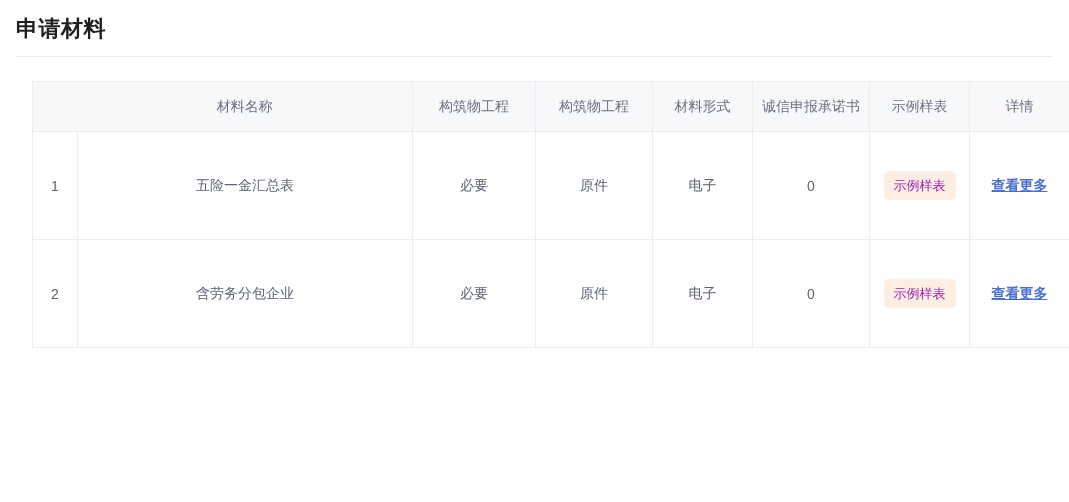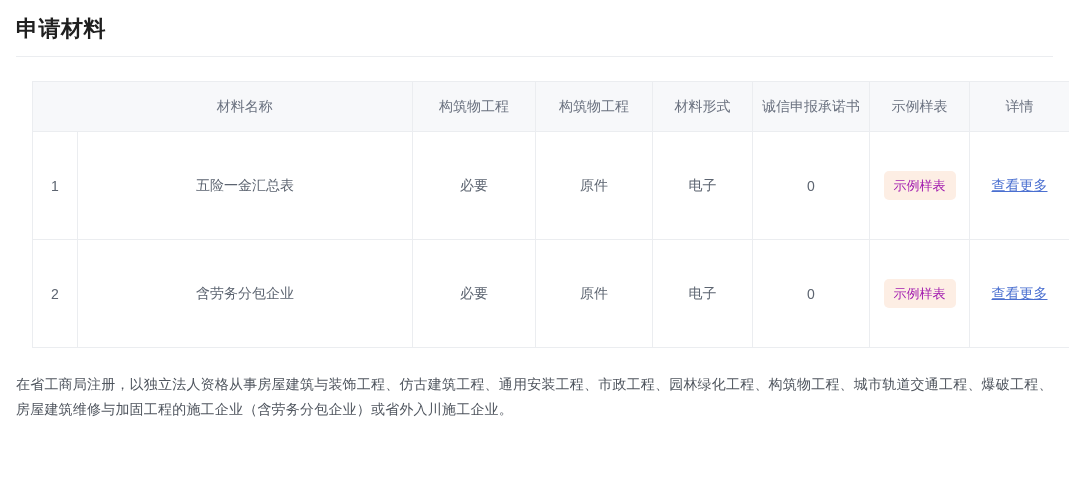--- a/index.html
+++ b/index.html
@@ -107,20 +107,21 @@
     white-space: nowrap;
     cursor: pointer;
   }
 
   
   .detail-link {
     color: #4a6fd0;
     font-size: 14px;
     text-decoration: underline;
     cursor: pointer;
+    font-weight: bold;
   }
 
   
   .condition-body {
     padding: 18px 16px 0 16px;
     font-size: 14px;
     line-height: 25px;
     color: #4f555e;
     letter-spacing: 0.2px;
   }
@@ -190,15 +191,14 @@
             <a class="detail-link">查看更多</a>
           </td>
         </tr>
       </tbody>
     </table>
   </div>
 
   <div class="spacer-top"></div>
 
 
-  <div class="condition-body">在省工商局注册，以独立法人资格从事房屋建筑与装饰工程、仿古建筑工程、通用安装工程、市政工程、园林绿化工程、构筑物工程、城市轨道交通工程、爆破工程、房屋建筑维修与加固工程的施工企业（含劳务分包企业）或省外入川施工企业。</div>
 
 </div>
 
 </body></html>

